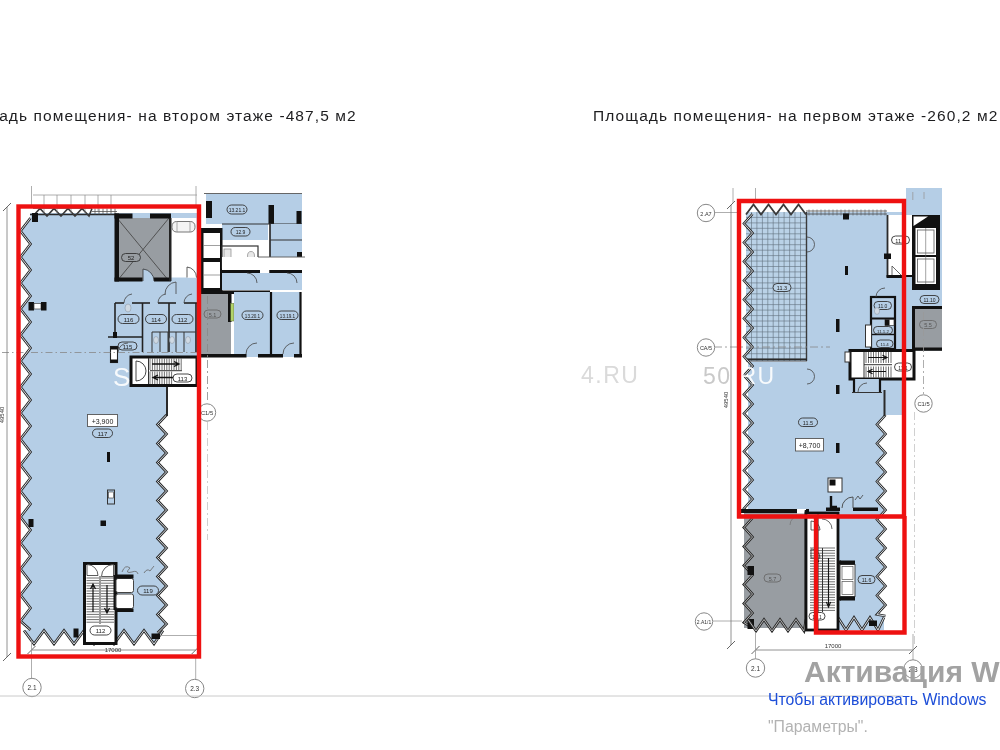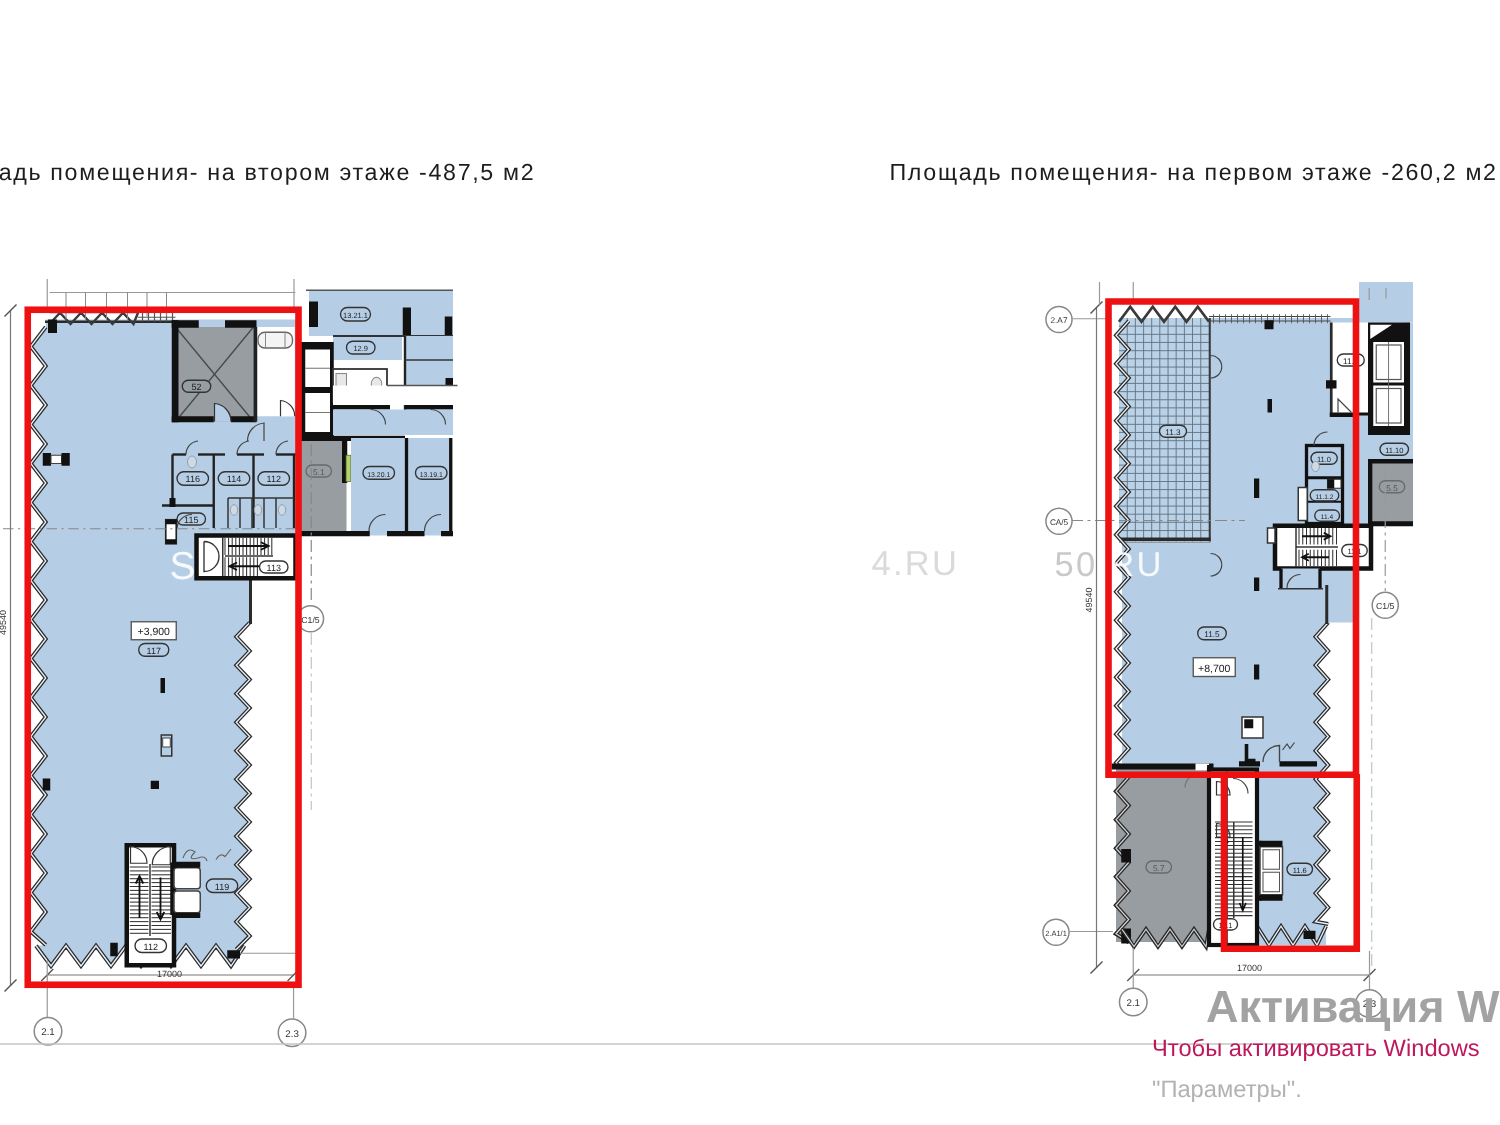--- a/index.html
+++ b/index.html
@@ -1,20 +1,20 @@
 <!DOCTYPE html>
 <html><head>
 <meta charset="utf-8">
 <style>
 html,body{margin:0;padding:0;background:#ffffff;width:1000px;height:750px;overflow:hidden;}
 body{font-family:"Liberation Sans", sans-serif;position:relative;}
 .title{position:absolute;font-size:15.5px;color:#1d1d1f;white-space:nowrap;letter-spacing:1.1px;}
 svg{position:absolute;left:0;top:0;}
 .wm1{position:absolute;left:804px;top:655px;font-size:30px;color:#a2a2a2;white-space:nowrap;font-weight:bold;}
-.wm2{position:absolute;left:768px;top:691px;font-size:15.8px;color:#be185d;white-space:nowrap;}
+.wm2{position:absolute;left:768px;top:691px;font-size:15.8px;color:#1d4ed8;white-space:nowrap;}
 .wm3{position:absolute;left:768px;top:718px;font-size:15.8px;color:#b2b2b2;white-space:nowrap;}
 </style>
 </head>
 <body>
 
 <div class="title" style="left:-47px;top:107px;">Площадь помещения- на втором этаже -487,5 м2</div>
 
 <div class="title" style="left:593px;top:107px;">Площадь помещения- на первом этаже -260,2 м2</div>
 <svg width="1000" height="750" viewBox="0 0 1000 750">
 <g id="leftplan">

